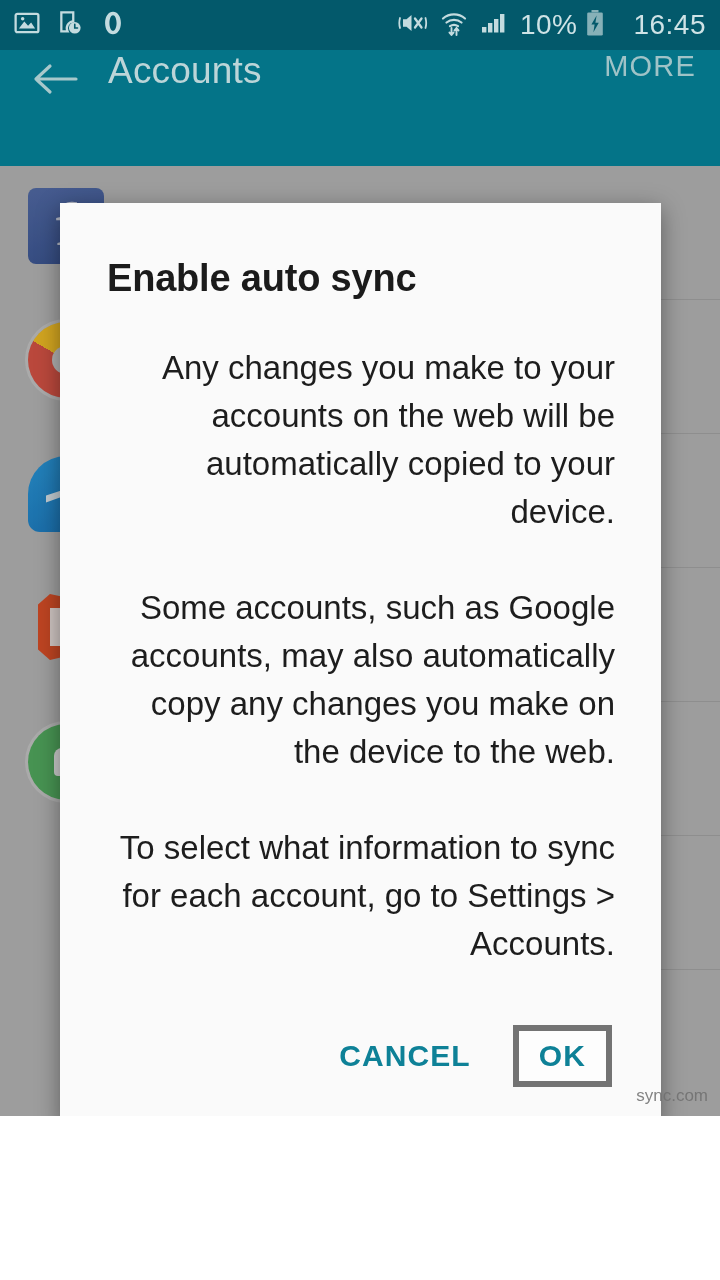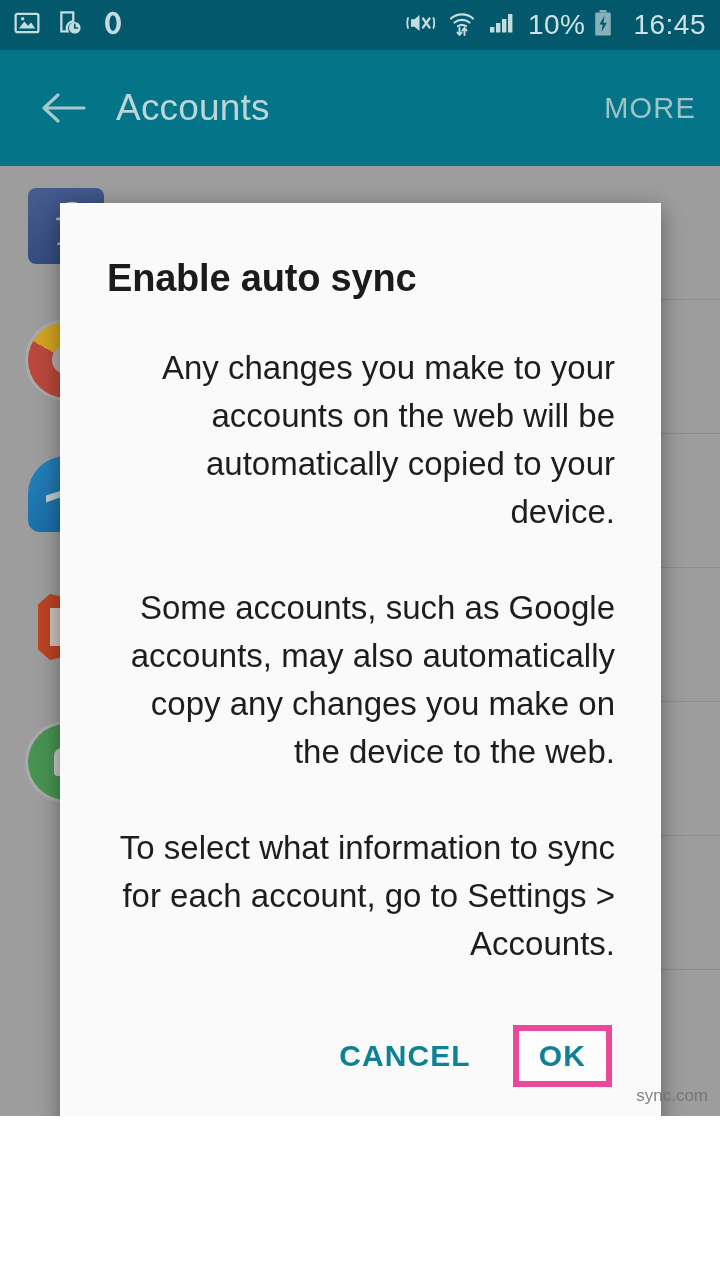--- a/index.html
+++ b/index.html
@@ -48,33 +48,33 @@
     display: block;
     opacity: .95;
   }
   .sb-text {
     color: #cfe3e6;
     font-size: 28px;
     letter-spacing: .5px;
     font-family: "Liberation Sans", sans-serif;
   }
   #battery-pct { margin-right: -4px; }
-  #clock { margin-left: 8px; }
+  #clock { margin-left: 16px; }
 
   
   #app-bar {
     position: absolute;
     top: 50px; left: 0;
     width: 720px;
     height: 116px;
     background: #047488;
     display: flex;
-    align-items: center;
+    align-items: flex-start;
     box-sizing: border-box;
-    padding: 0 24px 0 34px;
+    padding: 0 24px 0 26px;
     z-index: 5;
   }
   #back-button {
     width: 58px; height: 58px;
     display: flex; align-items: center; justify-content: center;
     flex: none;
   }
   #app-bar-title {
     color: #bcd5d8;
     font-size: 37px;
@@ -268,21 +268,21 @@
     font-size: 30px;
     font-weight: bold;
     letter-spacing: 1.1px;
     background: none;
     border: none;
     padding: 10px 12px;
     font-family: "Liberation Sans", sans-serif;
     cursor: pointer;
   }
   #ok-button {
-    border: 6px solid #ec4899;
+    border: 6px solid #737373;
     padding: 8px 20px;
     background: #fdfdfd;
     margin-right: 3px;
   }
 
   
   #watermark {
     position: absolute;
     right: 12px;
     bottom: 10px;

